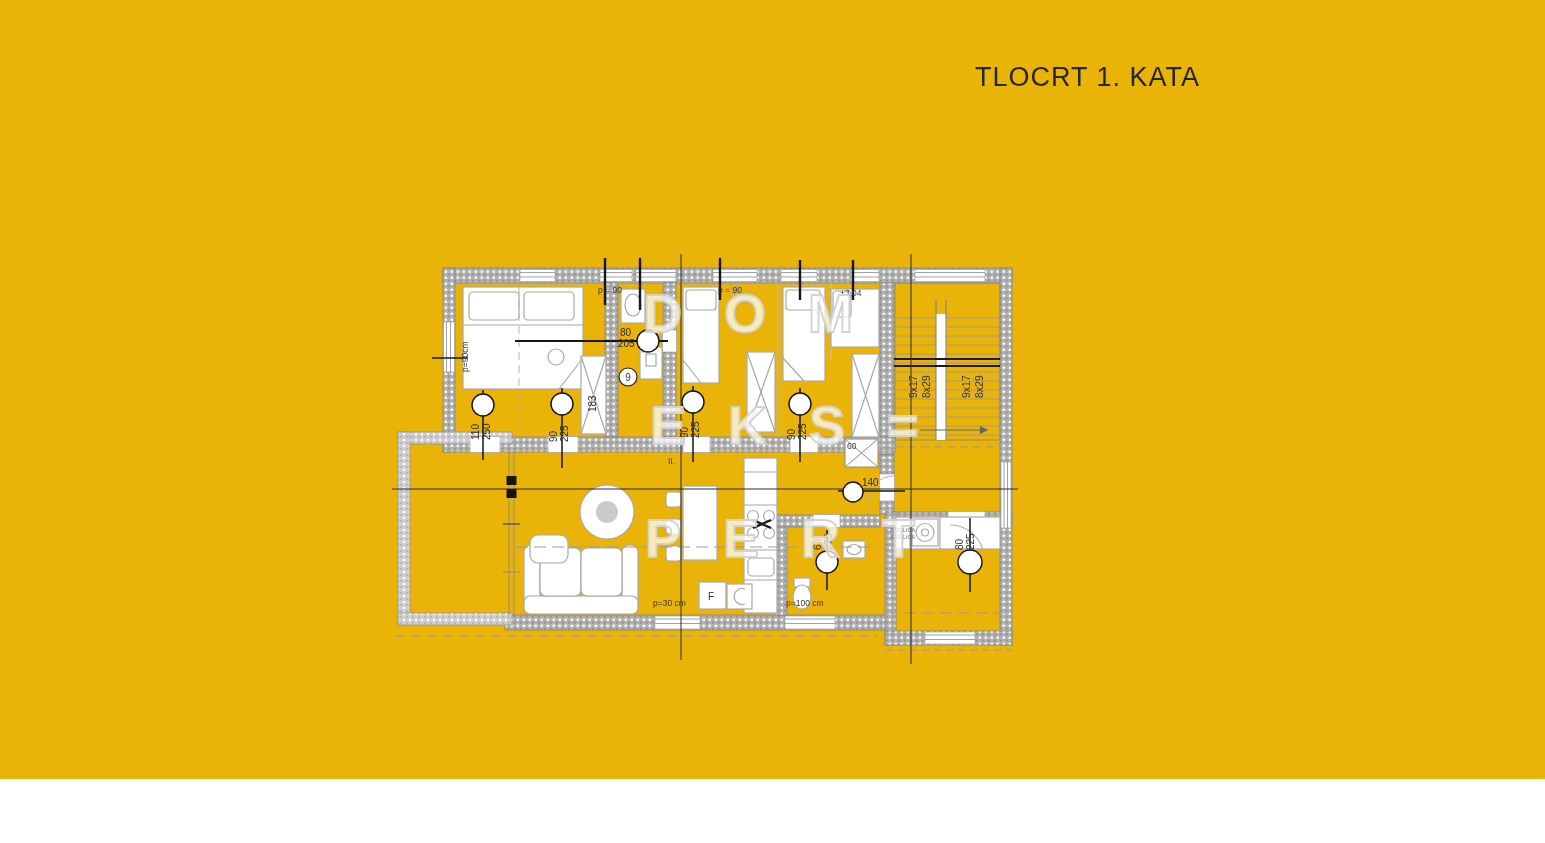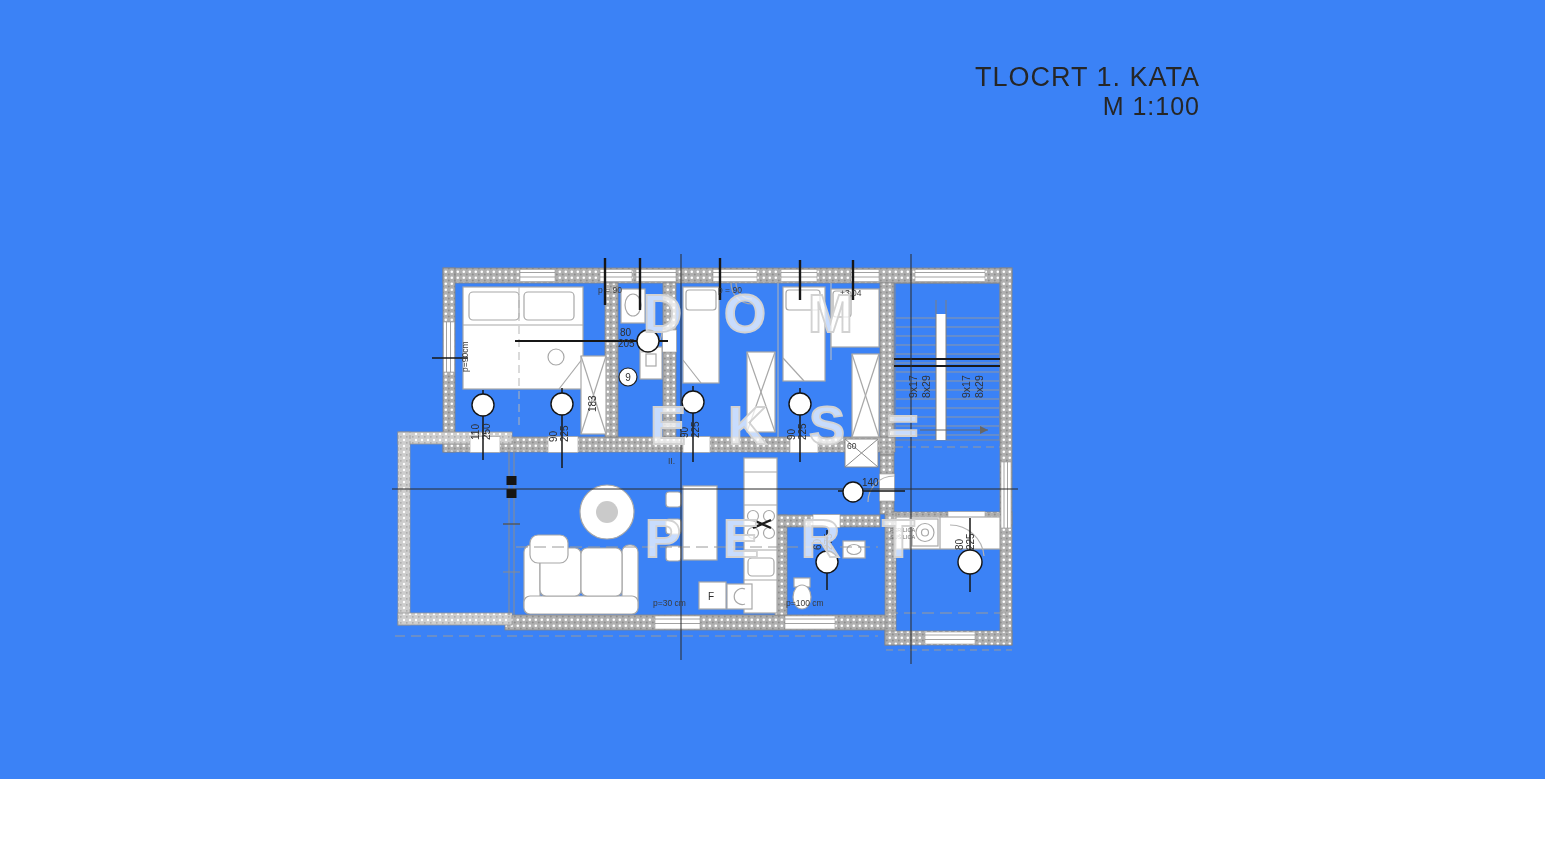--- a/index.html
+++ b/index.html
@@ -1,34 +1,33 @@
 <!DOCTYPE html>
 <html><head>
 <meta charset="utf-8">
 <style>
   html,body{margin:0;padding:0;background:#ffffff;}
-  .page{position:relative;width:1545px;height:779px;background:#3b82f6;overflow:hidden;
+  .page{position:relative;width:1545px;height:779px;background:#eab308;overflow:hidden;
         font-family:"Liberation Sans",sans-serif;}
   .title-block{position:absolute;top:62px;right:345px;text-align:right;color:#262626;}
   .title-line1{font-size:27px;line-height:30px;letter-spacing:1px;}
   .title-line2{font-size:25px;line-height:28px;letter-spacing:1px;}
   svg text{font-family:"Liberation Sans",sans-serif;}
   .dim{fill:#2e2e2e;font-size:10px;}
   .dimsm{fill:#3a3a3a;font-size:8.5px;}
   .tiny{fill:#6a6a6a;font-size:5.5px;}
   .stairlbl{fill:#333333;font-size:10.5px;}
 </style>
 </head>
 <body>
 
 <div class="page">
 
   <div class="title-block">
     <div class="title-line1">TLOCRT 1. KATA</div>
-    <div class="title-line2">M 1:100</div>
   </div>
 
   <svg width="1545" height="843" viewBox="0 0 1545 843" style="position:absolute;left:0;top:0;">
     <defs>
       <pattern id="wallA" width="6" height="6" patternUnits="userSpaceOnUse">
         <rect width="6" height="6" fill="#b0b0b0"></rect>
         <circle cx="1.8" cy="1.8" r="1.3" fill="#ffffff"></circle>
         <circle cx="4.8" cy="4.6" r="1.0" fill="#8d8d8d"></circle>
       </pattern>
       <pattern id="wallB" width="6" height="6" patternUnits="userSpaceOnUse">

